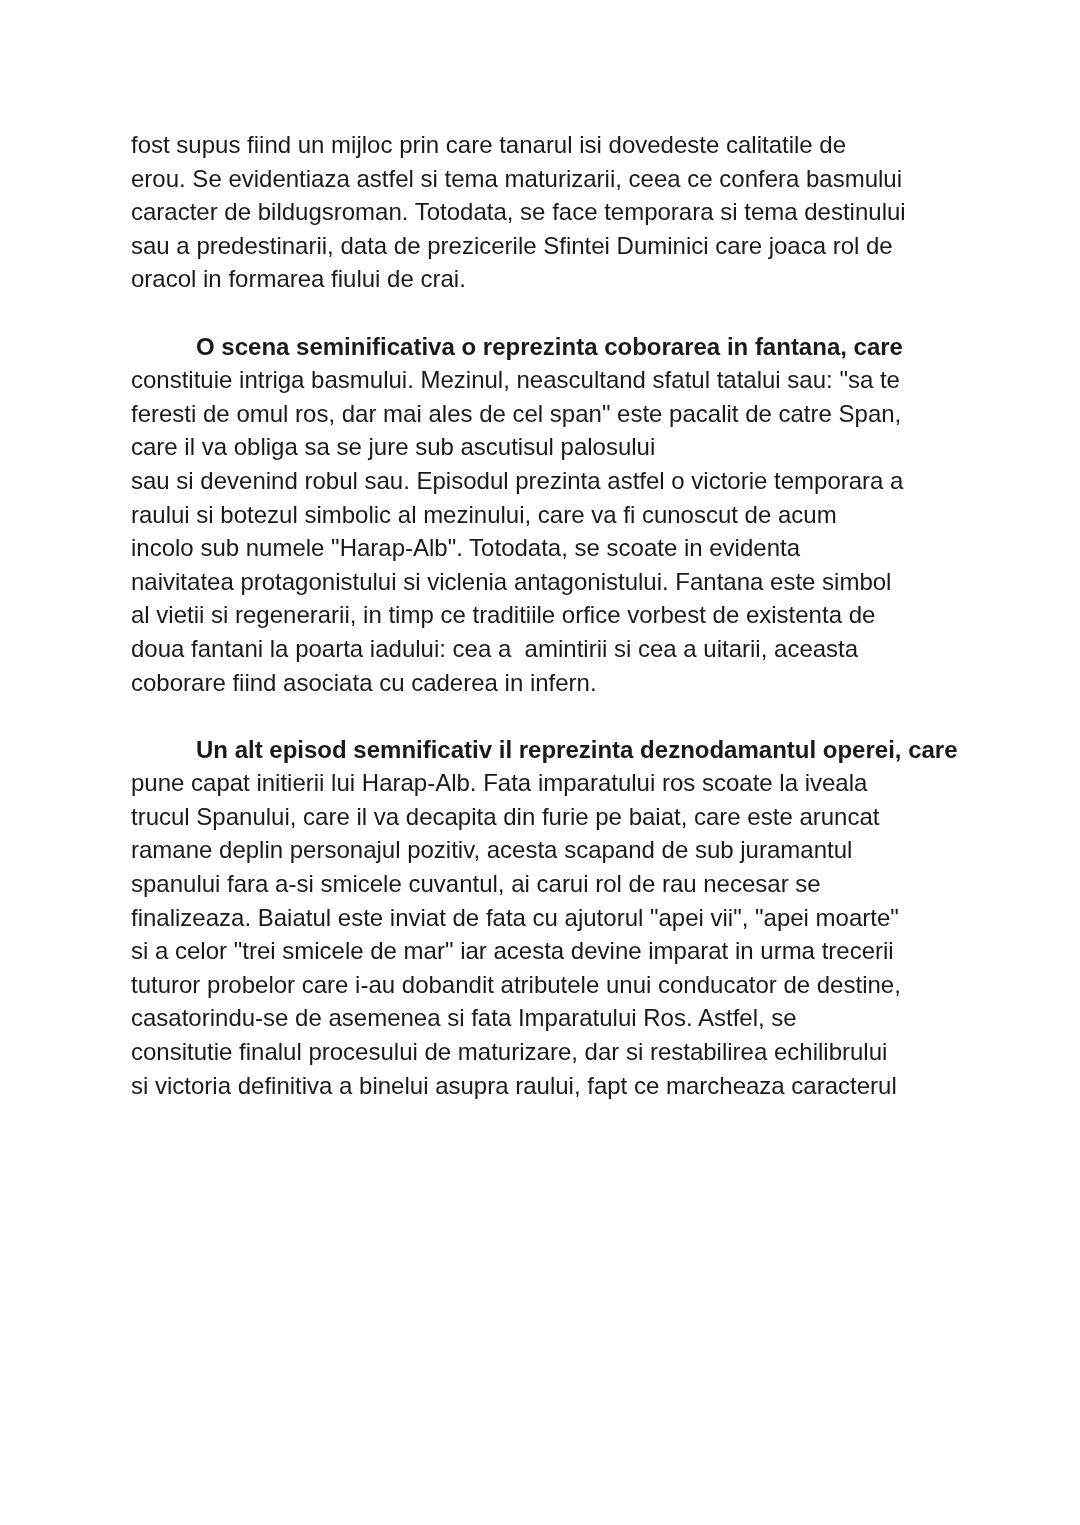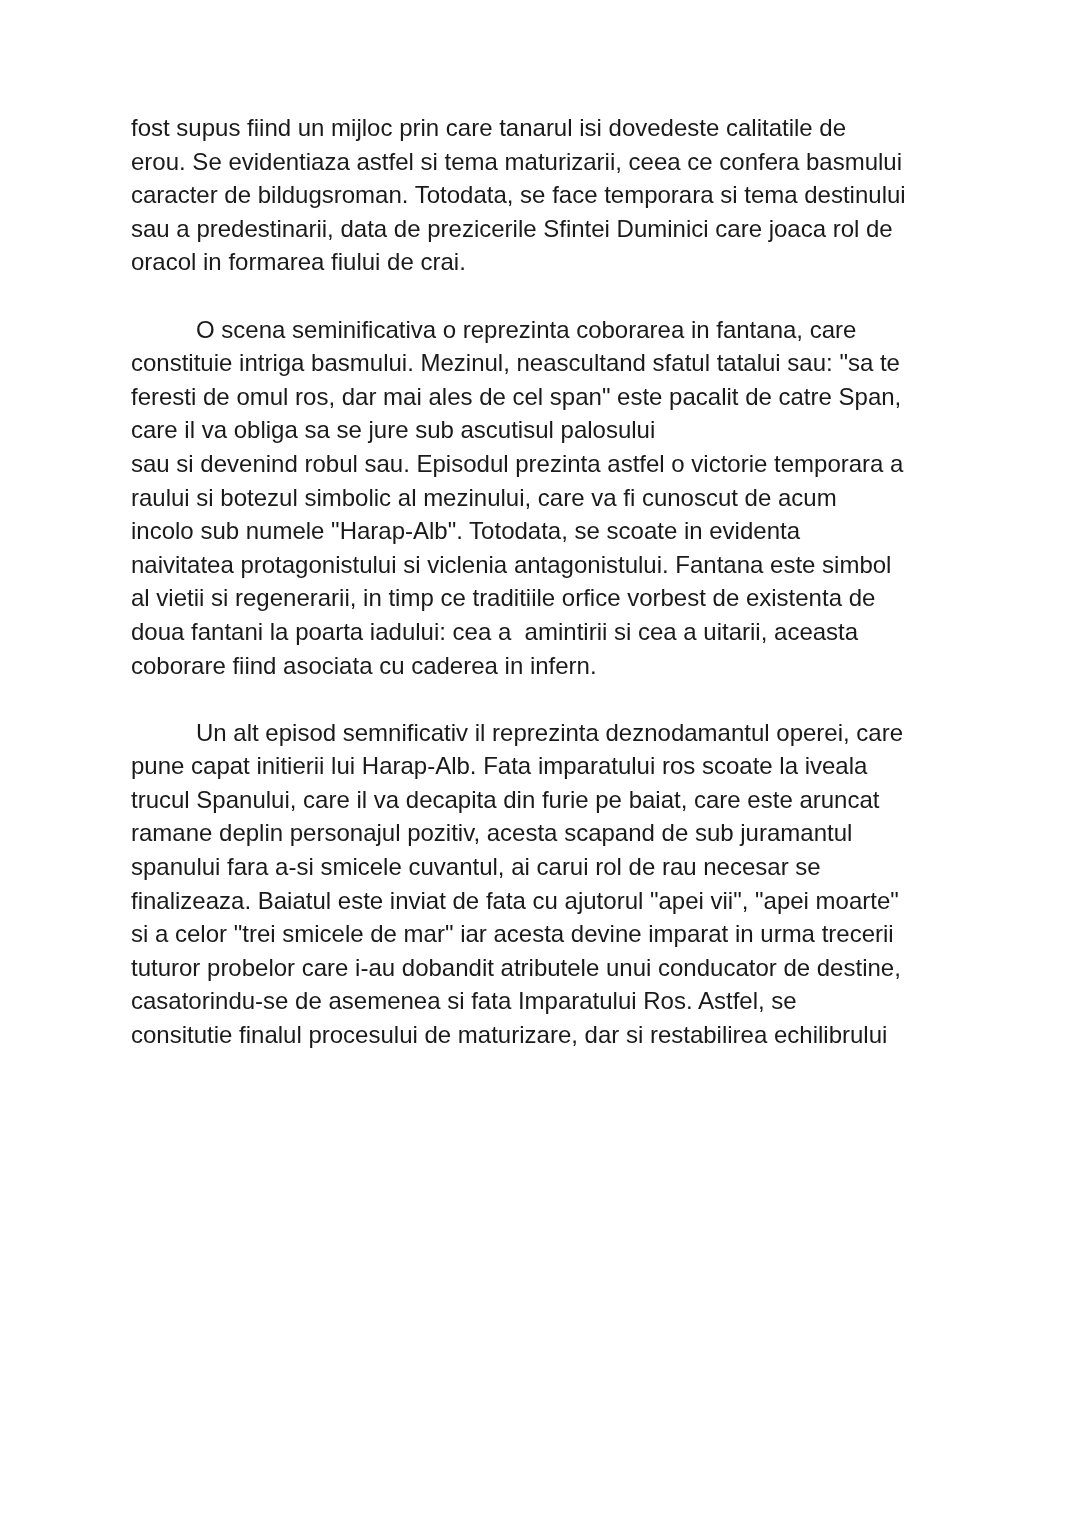--- a/index.html
+++ b/index.html
@@ -1,29 +1,29 @@
 <!DOCTYPE html>
 <html><head>
 <meta charset="utf-8">
 <style>
   html, body { margin: 0; padding: 0; background: #ffffff; }
   body { width: 1080px; height: 1525px; position: relative; overflow: hidden; }
   .page {
     position: absolute;
     left: 131px;
-    top: 111px;
+    top: 128px;
     width: 830px;
     font-family: "Liberation Sans", sans-serif;
     font-size: 24px;
     line-height: 33.6px;
     color: #1a1a1a;
   }
   .para { margin: 0 0 33.6px 0; white-space: normal; }
   .line { display: block; white-space: pre; }
-  .indent { padding-left: 65px; }
+  .indent { padding-left: 65px; font-weight: bold; }
 </style>
 </head>
 <body>
 
 <div class="page">
 
   <p class="para">
     <span class="line">fost supus fiind un mijloc prin care tanarul isi dovedeste calitatile de</span>
     <span class="line">erou. Se evidentiaza astfel si tema maturizarii, ceea ce confera basmului</span>
     <span class="line">caracter de bildugsroman. Totodata, se face temporara si tema destinului</span>
@@ -49,15 +49,16 @@
     <span class="line indent">Un alt episod semnificativ il reprezinta deznodamantul operei, care</span>
     <span class="line">pune capat initierii lui Harap-Alb. Fata imparatului ros scoate la iveala</span>
     <span class="line">trucul Spanului, care il va decapita din furie pe baiat, care este aruncat</span>
     <span class="line">ramane deplin personajul pozitiv, acesta scapand de sub juramantul</span>
     <span class="line">spanului fara a-si smicele cuvantul, ai carui rol de rau necesar se</span>
     <span class="line">finalizeaza. Baiatul este inviat de fata cu ajutorul "apei vii", "apei moarte"</span>
     <span class="line">si a celor "trei smicele de mar" iar acesta devine imparat in urma trecerii</span>
     <span class="line">tuturor probelor care i-au dobandit atributele unui conducator de destine,</span>
     <span class="line">casatorindu-se de asemenea si fata Imparatului Ros. Astfel, se</span>
     <span class="line">consitutie finalul procesului de maturizare, dar si restabilirea echilibrului</span>
+    <span class="line">si victoria definitiva a binelui asupra raului, fapt ce marcheaza caracterul</span>
   </p>
 
 </div>
 
 </body></html>

